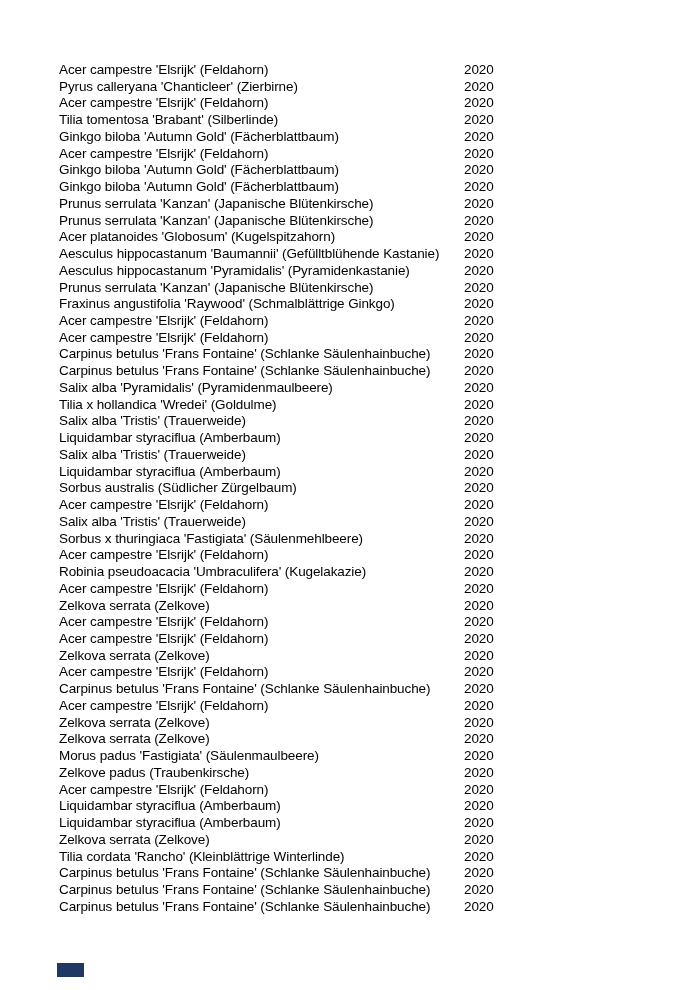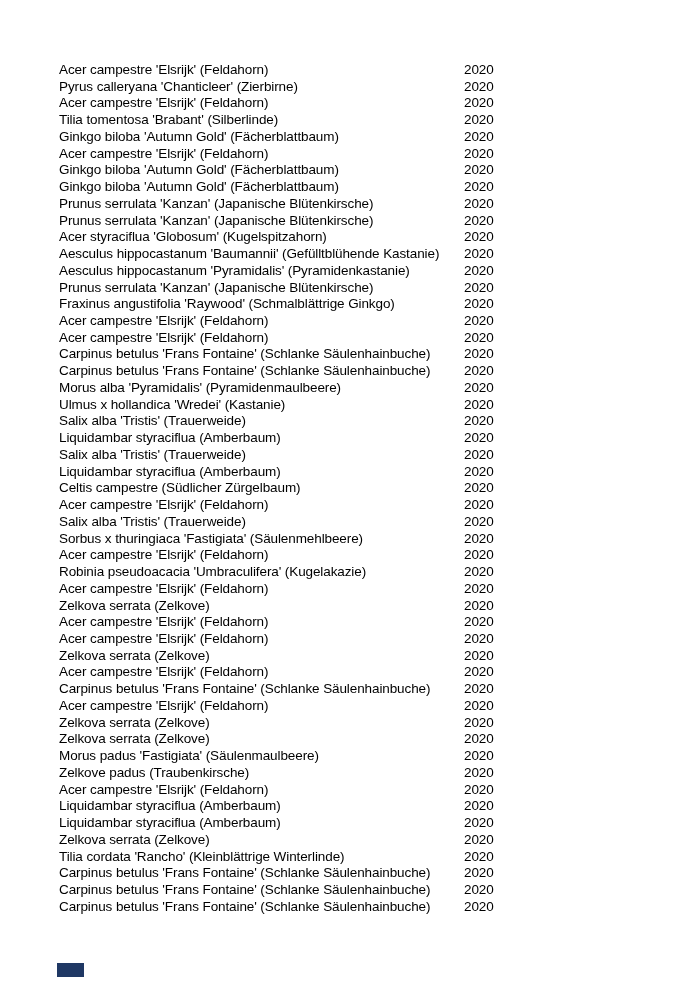--- a/index.html
+++ b/index.html
@@ -92,21 +92,21 @@
     <span class="name">Prunus serrulata 'Kanzan' (Japanische Blütenkirsche)</span>
     <span class="year">2020</span>
   </div>
 
   <div class="row">
     <span class="name">Prunus serrulata 'Kanzan' (Japanische Blütenkirsche)</span>
     <span class="year">2020</span>
   </div>
 
   <div class="row">
-    <span class="name">Acer styraciflua 'Globosum' (Kugelspitzahorn)</span>
+    <span class="name">Acer platanoides 'Globosum' (Kugelspitzahorn)</span>
     <span class="year">2020</span>
   </div>
 
   <div class="row">
     <span class="name">Aesculus hippocastanum 'Baumannii' (Gefülltblühende Kastanie)</span>
     <span class="year">2020</span>
   </div>
 
   <div class="row">
     <span class="name">Aesculus hippocastanum 'Pyramidalis' (Pyramidenkastanie)</span>
@@ -137,26 +137,26 @@
     <span class="name">Carpinus betulus 'Frans Fontaine' (Schlanke Säulenhainbuche)</span>
     <span class="year">2020</span>
   </div>
 
   <div class="row">
     <span class="name">Carpinus betulus 'Frans Fontaine' (Schlanke Säulenhainbuche)</span>
     <span class="year">2020</span>
   </div>
 
   <div class="row">
-    <span class="name">Morus alba 'Pyramidalis' (Pyramidenmaulbeere)</span>
-    <span class="year">2020</span>
-  </div>
-
-  <div class="row">
-    <span class="name">Ulmus x hollandica 'Wredei' (Kastanie)</span>
+    <span class="name">Salix alba 'Pyramidalis' (Pyramidenmaulbeere)</span>
+    <span class="year">2020</span>
+  </div>
+
+  <div class="row">
+    <span class="name">Tilia x hollandica 'Wredei' (Goldulme)</span>
     <span class="year">2020</span>
   </div>
 
   <div class="row">
     <span class="name">Salix alba 'Tristis' (Trauerweide)</span>
     <span class="year">2020</span>
   </div>
 
   <div class="row">
     <span class="name">Liquidambar styraciflua (Amberbaum)</span>
@@ -167,21 +167,21 @@
     <span class="name">Salix alba 'Tristis' (Trauerweide)</span>
     <span class="year">2020</span>
   </div>
 
   <div class="row">
     <span class="name">Liquidambar styraciflua (Amberbaum)</span>
     <span class="year">2020</span>
   </div>
 
   <div class="row">
-    <span class="name">Celtis campestre (Südlicher Zürgelbaum)</span>
+    <span class="name">Sorbus australis (Südlicher Zürgelbaum)</span>
     <span class="year">2020</span>
   </div>
 
   <div class="row">
     <span class="name">Acer campestre 'Elsrijk' (Feldahorn)</span>
     <span class="year">2020</span>
   </div>
 
   <div class="row">
     <span class="name">Salix alba 'Tristis' (Trauerweide)</span>

